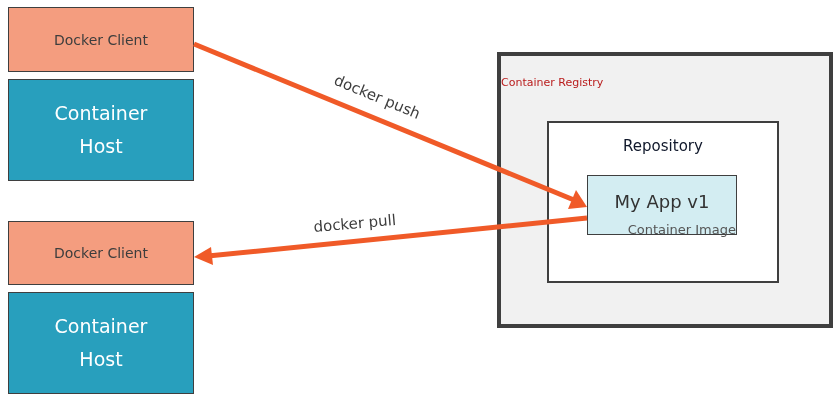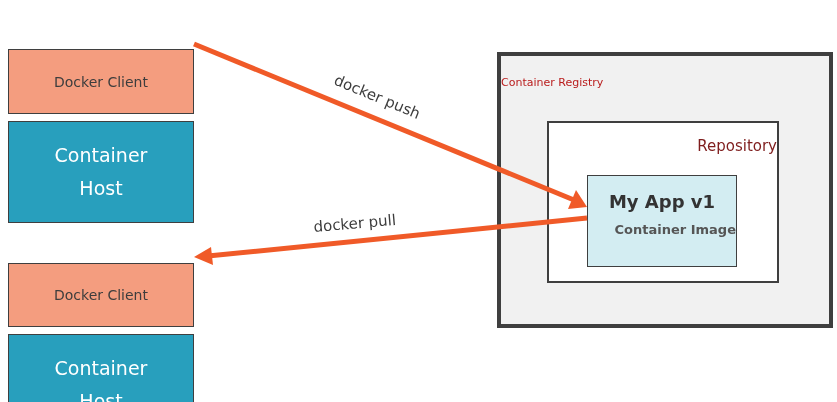--- a/index.html
+++ b/index.html
@@ -1,36 +1,36 @@
 <!DOCTYPE html>
 <html><head>
 <meta charset="utf-8">
 <style>
   html, body { margin:0; padding:0; background:#ffffff; }
   body { width:837px; height:402px; position:relative; overflow:hidden;
          font-family: "DejaVu Sans", "Liberation Sans", sans-serif; }
   .box { position:absolute; box-sizing:border-box; display:flex; align-items:center;
-         justify-content:center; text-align:center;margin-top:42px; }
+         justify-content:center; text-align:center; }
   .client { background:#f49d7f; border:1px solid #3f3f3f; color:#3d3d3d; font-size:14px; }
   .host { background:#289fbd; border:1px solid #3f3f3f; color:#ffffff; font-size:19px; line-height:33px; }
   #client1 { left:8px; top:7px; width:186px; height:65px; }
   #host1 { left:8px; top:79px; width:186px; height:102px; }
   #client2 { left:8px; top:221px; width:186px; height:64px; }
   #host2 { left:8px; top:292px; width:186px; height:102px; }
   .host span { display:block; max-width:130px; }
   #registry { position:absolute; left:497px; top:52px; width:336px; height:276px;
               box-sizing:border-box; background:#f1f1f1; border:4px solid #3f3f3f; }
   #registry-title { position:absolute; left:0; right:0; top:20px; text-align:left;
               font-size:11px; color:#b91c1c; }
   #repository { position:absolute; left:547px; top:121px; width:232px; height:162px;
               box-sizing:border-box; background:#ffffff; border:2px solid #3f3f3f; }
-  #repository-title { position:absolute; left:0; right:0; top:14px; text-align:right;
-              font-size:15px; color:#7f1d1d; }
-  #image-box { position:absolute; left:587px; top:175px; width:150px; height:92px;
-              box-sizing:border-box; background:#d3edf2; border:1px solid #3f3f3f;font-weight:bold; }
+  #repository-title { position:absolute; left:0; right:0; top:14px; text-align:center;
+              font-size:15px; color:#0f172a; }
+  #image-box { position:absolute; left:587px; top:175px; width:150px; height:60px;
+              box-sizing:border-box; background:#d3edf2; border:1px solid #3f3f3f; }
   #image-title { position:absolute; left:0; right:0; top:15px; text-align:center;
               font-size:18px; color:#333333; }
   #image-subtitle { position:absolute; left:0; right:0; top:46px; text-align:right;
               font-size:13px; color:#555555; }
   svg#arrows { position:absolute; left:0; top:0; }
   .edge-label { font-family:"DejaVu Sans", "Liberation Sans", sans-serif; font-size:15px; fill:#3d3d3d; }
 </style>
 </head>
 <body>
 

